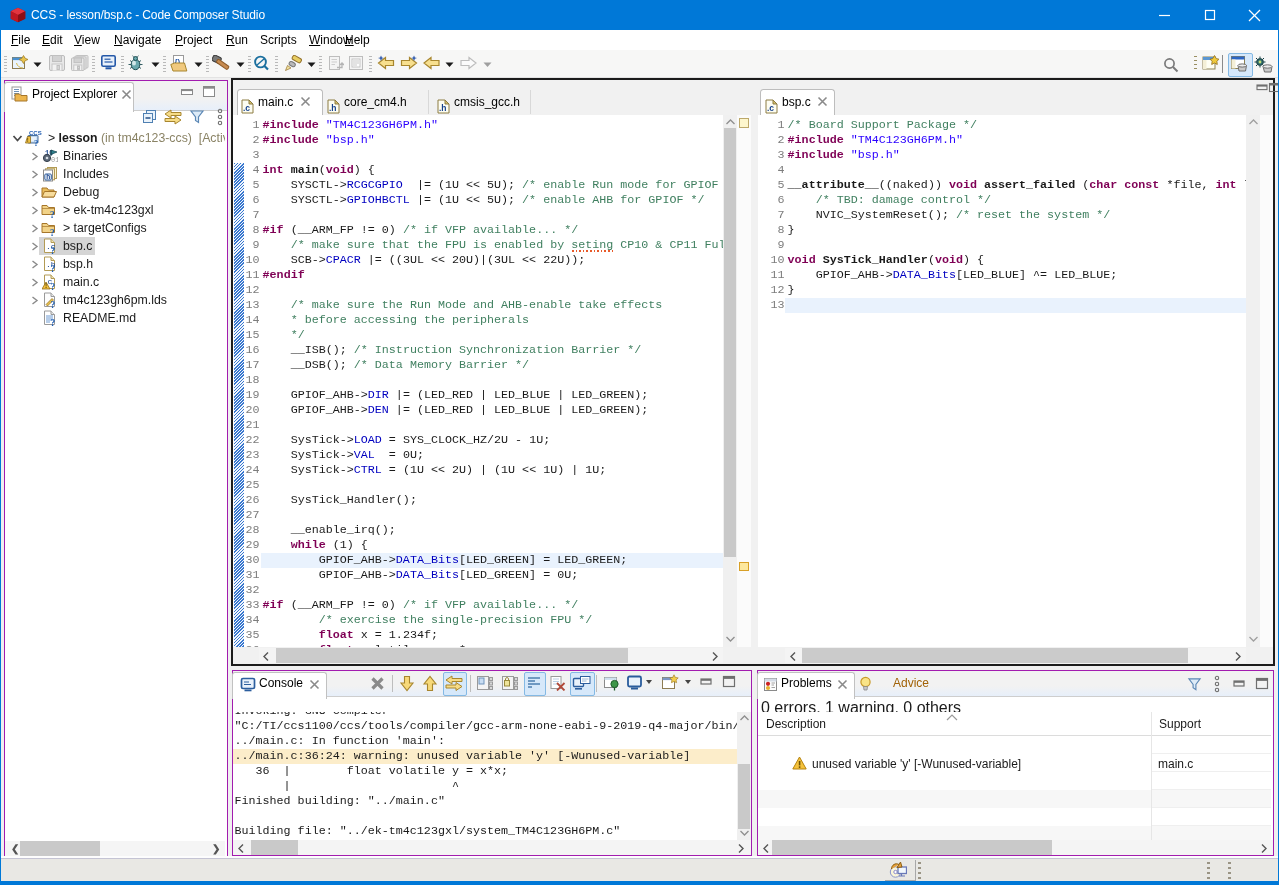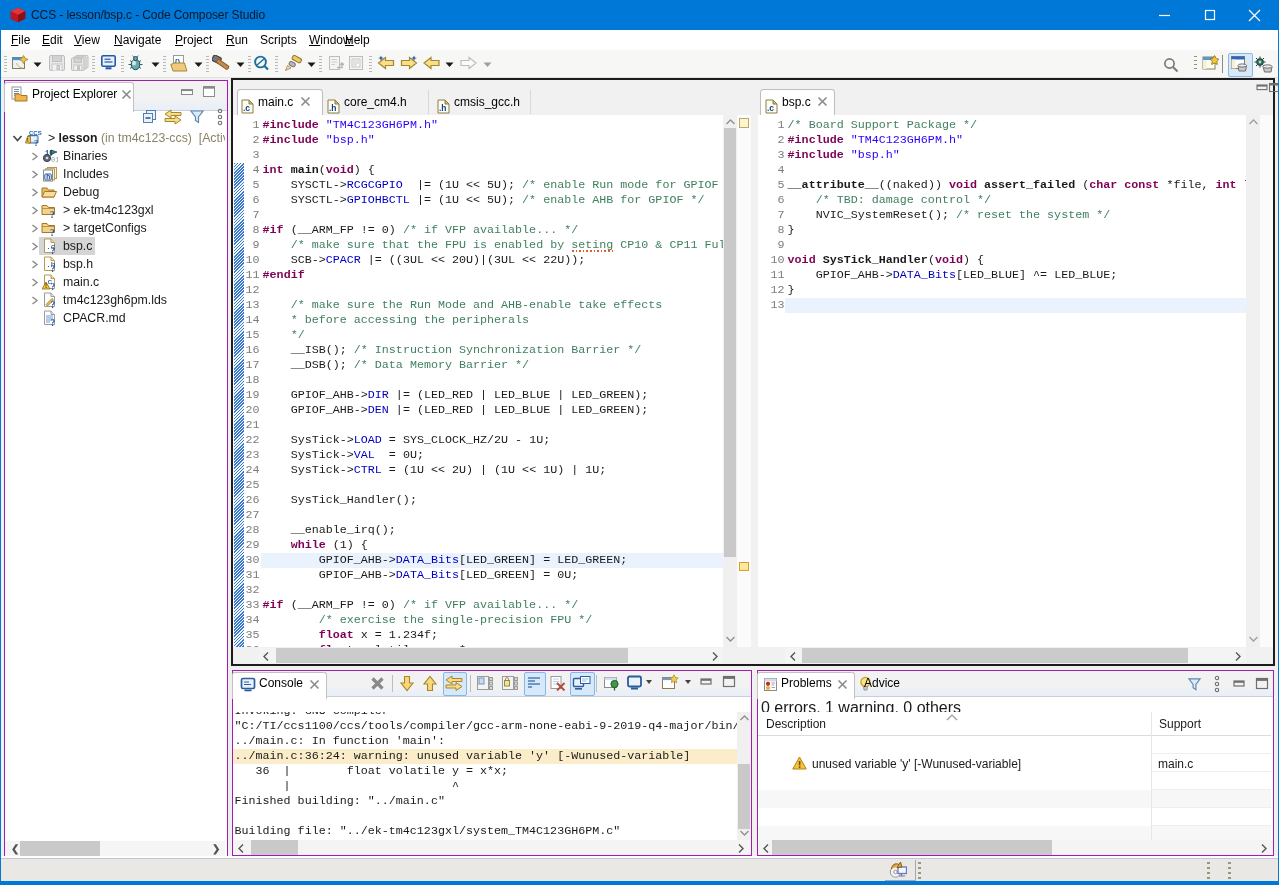--- a/index.html
+++ b/index.html
@@ -7,21 +7,21 @@
        font-family:"Liberation Sans",sans-serif;font-size:12px;color:#1a1a1a;}
   .abs{position:absolute;}
   .mono{font-family:"Liberation Mono",monospace;font-size:11.7px;line-height:15px;white-space:pre;}
   .kw{color:#7f0055;font-weight:bold;}
   .str{color:#2a00ff;}
   .cmt{color:#3f7f5f;}
   .fld{color:#0000c0;}
   .gut{color:#7d7d7d;text-align:right;}
   
   #title{left:0;top:0;width:1279px;height:30px;background:#0078d7;}
-  #title .txt{position:absolute;left:31px;top:8px;color:#0f172a;font-size:12px;letter-spacing:-0.1px;}
+  #title .txt{position:absolute;left:31px;top:8px;color:#ffffff;font-size:12px;letter-spacing:-0.1px;}
   
   #menubar{left:1px;top:30px;width:1277px;height:20px;background:#ffffff;}
   .mi{position:absolute;top:3px;font-size:12px;color:#000;}
   .mi u{text-decoration:underline;}
   
   #toolbar{left:1px;top:50px;width:1277px;height:27px;background:#f7f7f6;border-bottom:1px solid #e3e3e3;}
   .tbi{position:absolute;top:5px;}
   .handle{position:absolute;top:6px;width:3px;height:16px;
     background:repeating-linear-gradient(180deg,#b9b9b9 0 1px,transparent 1px 3px);}
   .dd{position:absolute;top:12px;width:0;height:0;border-left:3.5px solid transparent;border-right:3.5px solid transparent;border-top:4px solid #5c5c5c;}
@@ -398,21 +398,21 @@
         </svg>
         <span class="tlbl" style="left:58px">tm4c123gh6pm.lds</span>
       </div>
       <div class="trow" style="top:180px">
         <svg class="abs" style="left:37px;top:1px" width="16" height="16" viewBox="0 0 16 16">
           <path d="M2.5 1 L9 1 L12.5 4.5 L12.5 14.5 L2.5 14.5 Z" fill="#fff" stroke="#9a9a9a"></path>
           <path d="M9 1 L9 4.5 L12.5 4.5" fill="#e8e8e8" stroke="#9a9a9a"></path>
           <path d="M4 6 L11 6 M4 8 L11 8 M4 10 L11 10 M4 12 L8 12" stroke="#6f9bd2" stroke-width="1"></path>
           <text x="8.5" y="15.5" font-size="9.5" fill="#1c5bb0" font-weight="bold" font-family="Liberation Serif">?</text>
         </svg>
-        <span class="tlbl" style="left:58px">CPACR.md</span>
+        <span class="tlbl" style="left:58px">README.md</span>
       </div>
     </div>
 
     <div class="sbar" style="left:0px;top:760px;width:220px;height:16px;background:#f5f5f5">
       <div class="sarr" style="left:6px;top:3px">❮</div>
       <div class="sthumb" style="left:15px;top:0px;width:80px;height:16px;background:#c9c9c9"></div>
       <div class="sarr" style="left:207px;top:3px">❯</div>
     </div>
   </div>
 
@@ -701,21 +701,21 @@
       <path d="M8.5 6 L12 6 M8.5 8 L11 8 M8.5 10.5 L12 10.5" stroke="#9a9a9a" stroke-width="0.9"></path>
     </svg>
     <div class="vtabtxt" style="left:23px;">Problems</div>
     <svg class="abs" style="left:79px;top:8px" width="11" height="11" viewBox="0 0 11 11">
         <path d="M1.5 1.5 L9.5 9.5 M9.5 1.5 L1.5 9.5" stroke="#8a8a8a" stroke-width="1.6"></path>
       </svg>
     <svg class="abs" style="left:101px;top:5px" width="13" height="17" viewBox="0 0 13 17">
       <circle cx="6.5" cy="6" r="4.6" fill="#f9e487" stroke="#c89a2a" stroke-width="1.2"></circle>
       <path d="M4.5 10.5 L8.5 10.5 L8 14 L5 14 Z" fill="#c9c9c9" stroke="#8a8a8a" stroke-width="0.8"></path>
     </svg>
-    <div class="vtabtxt" style="left:106px;color:#000000">Advice</div>
+    <div class="vtabtxt" style="left:135px;color:#a16207">Advice</div>
     <svg class="abs" style="left:429px;top:6px" width="15" height="15" viewBox="0 0 16 16">
       <path d="M2 2 L14 2 L9.5 8 L9.5 13.5 L6.5 11.5 L6.5 8 Z" fill="#ddebf7" stroke="#5b87b5" stroke-width="1.2"></path>
     </svg>
     <svg class="abs" style="left:455px;top:4px" width="8" height="18" viewBox="0 0 8 18">
       <circle cx="4" cy="3" r="1.7" fill="none" stroke="#6f6f6f" stroke-width="1.1"></circle>
       <circle cx="4" cy="9" r="1.7" fill="none" stroke="#6f6f6f" stroke-width="1.1"></circle>
       <circle cx="4" cy="15" r="1.7" fill="none" stroke="#6f6f6f" stroke-width="1.1"></circle>
     </svg>
     <svg class="abs" style="left:474px;top:8px" width="14" height="10" viewBox="0 0 14 10">
         <rect x="2" y="2" width="10" height="5" fill="none" stroke="#6f6f6f" stroke-width="1.2"></rect>

